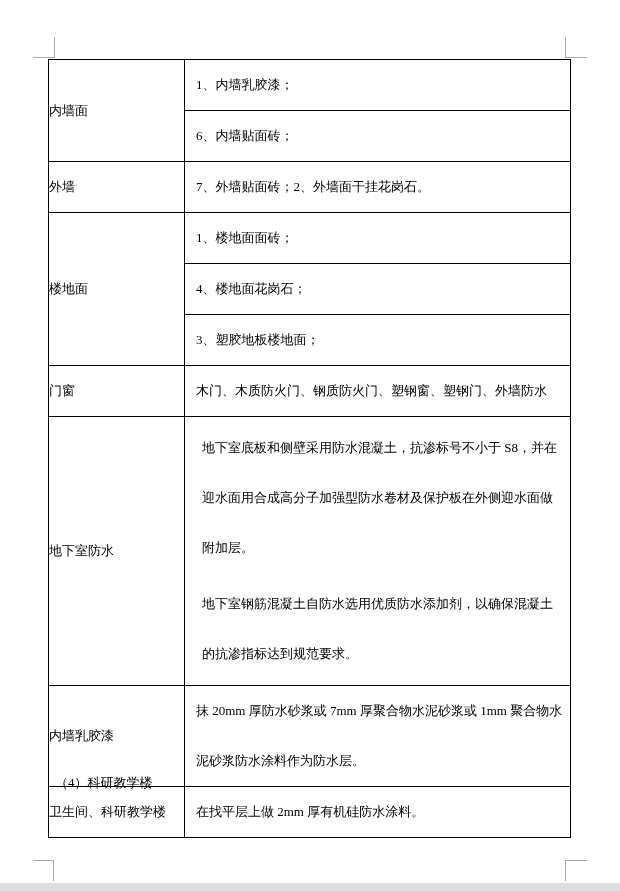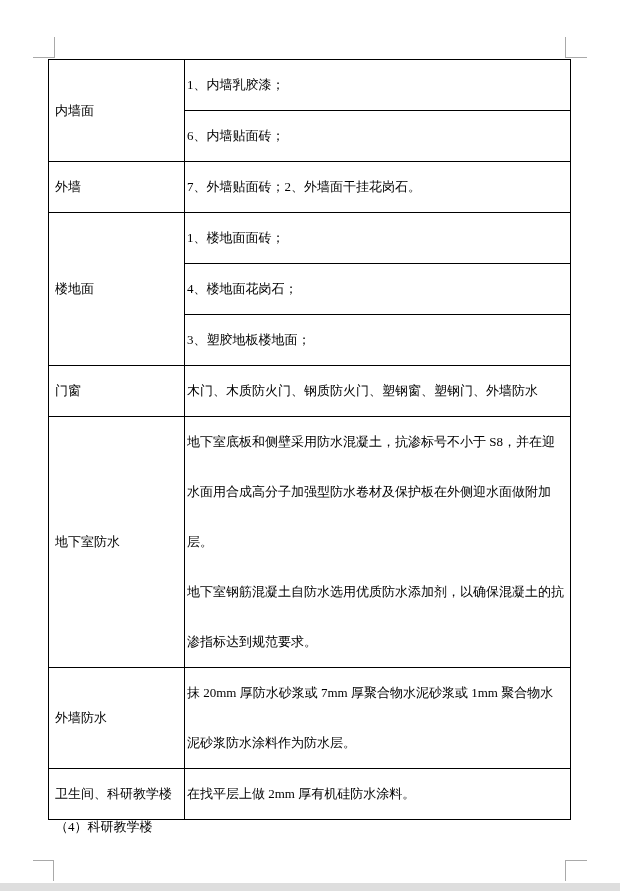--- a/index.html
+++ b/index.html
@@ -52,36 +52,35 @@
   table.spec col.c1 { width: 136px; }
   table.spec col.c2 { width: 386px; }
   table.spec td {
     border: 1px solid #000000;
     font-size: 13px;
     line-height: 50px;
     vertical-align: middle;
     word-break: break-all;
     overflow: hidden;
   }
-  td.label   { padding-left: 6px;  padding-right: 4px; line-height: 22px; }
-  td.content { padding-left: 2px; padding-right: 6px; }
-  td.content p { margin: 0; line-height: 50px; }
+  td.label   {  padding-right: 4px; line-height: 22px; }
+  td.content { padding-left: 11px; padding-right: 6px; }
+  td.content p { margin: 6px; line-height: 50px; }
   tr.h50  { height: 50px; }
   tr.h51  { height: 51px; }
   tr.h201 { height: 201px; }
   tr.h99  { height: 99px; }
 
   
   .footer-note {
     position: absolute;
     left: 55px; top: 772px;
     font-size: 13px;
     line-height: 22px;
     white-space: nowrap;
-    margin-top: 44px;
   }
 
   
   .bottom-bar {
     position: absolute;
     left: 0; bottom: 0;
     width: 620px; height: 8px;
     background: #dedede;
   }
 </style>
@@ -127,21 +126,21 @@
         <td class="content">木门、木质防火门、钢质防火门、塑钢窗、塑钢门、外墙防水</td>
       </tr>
       <tr class="h201">
         <td class="label">地下室防水</td>
         <td class="content">
           <p>地下室底板和侧壁采用防水混凝土，抗渗标号不小于 S8，并在迎水面用合成高分子加强型防水卷材及保护板在外侧迎水面做附加层。</p>
           <p>地下室钢筋混凝土自防水选用优质防水添加剂，以确保混凝土的抗渗指标达到规范要求。</p>
         </td>
       </tr>
       <tr class="h99">
-        <td class="label">外墙防水</td>
+        <td class="label">内墙乳胶漆</td>
         <td class="content">抹 20mm 厚防水砂浆或 7mm 厚聚合物水泥砂浆或 1mm 聚合物水泥砂浆防水涂料作为防水层。</td>
       </tr>
       <tr class="h50">
         <td class="label">卫生间、科研教学楼</td>
         <td class="content">在找平层上做 2mm 厚有机硅防水涂料。</td>
       </tr>
     </tbody>
   </table>
 
   <p class="footer-note">（4）科研教学楼</p>

